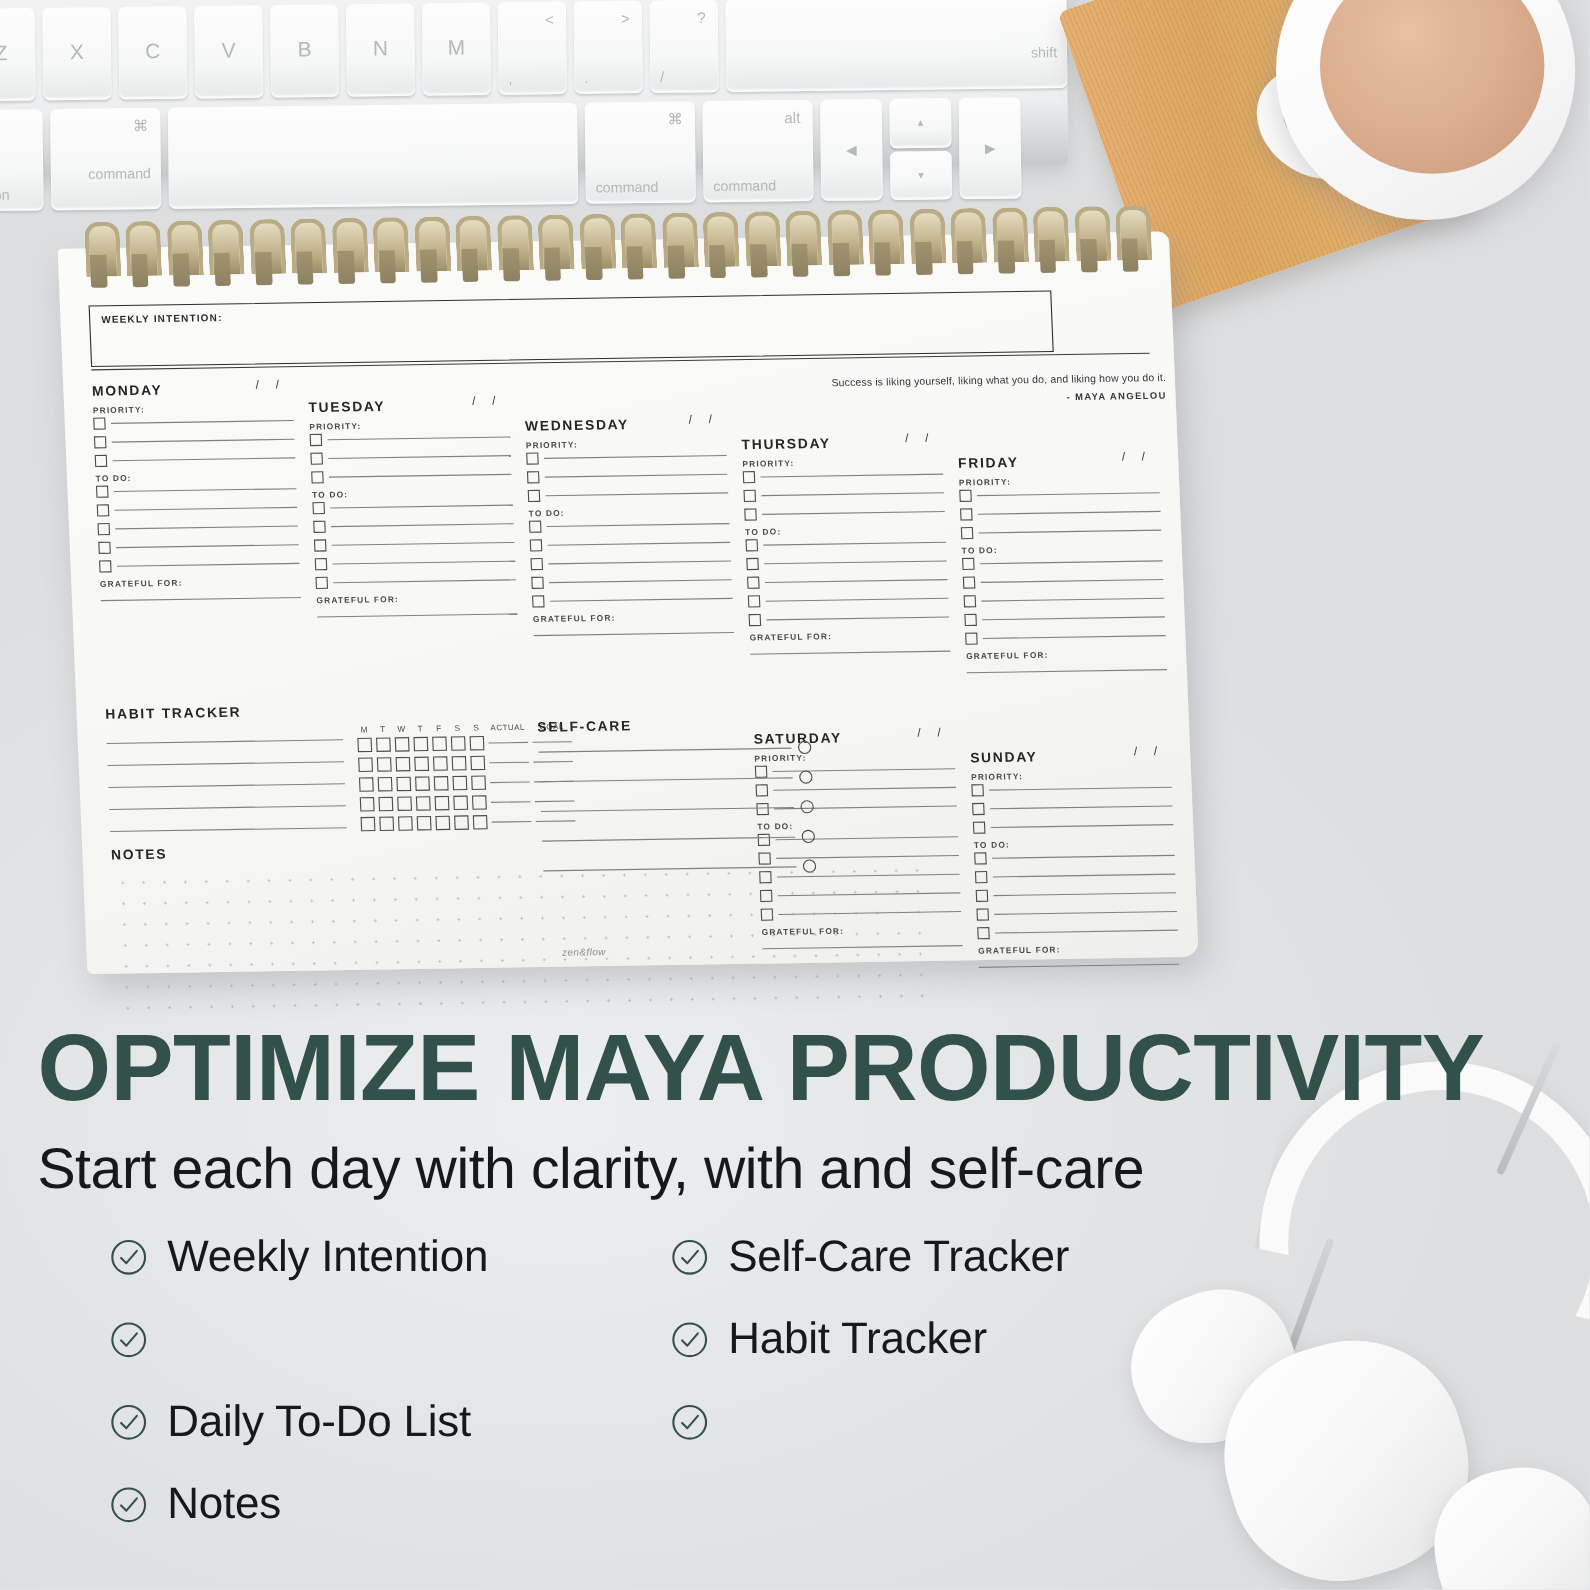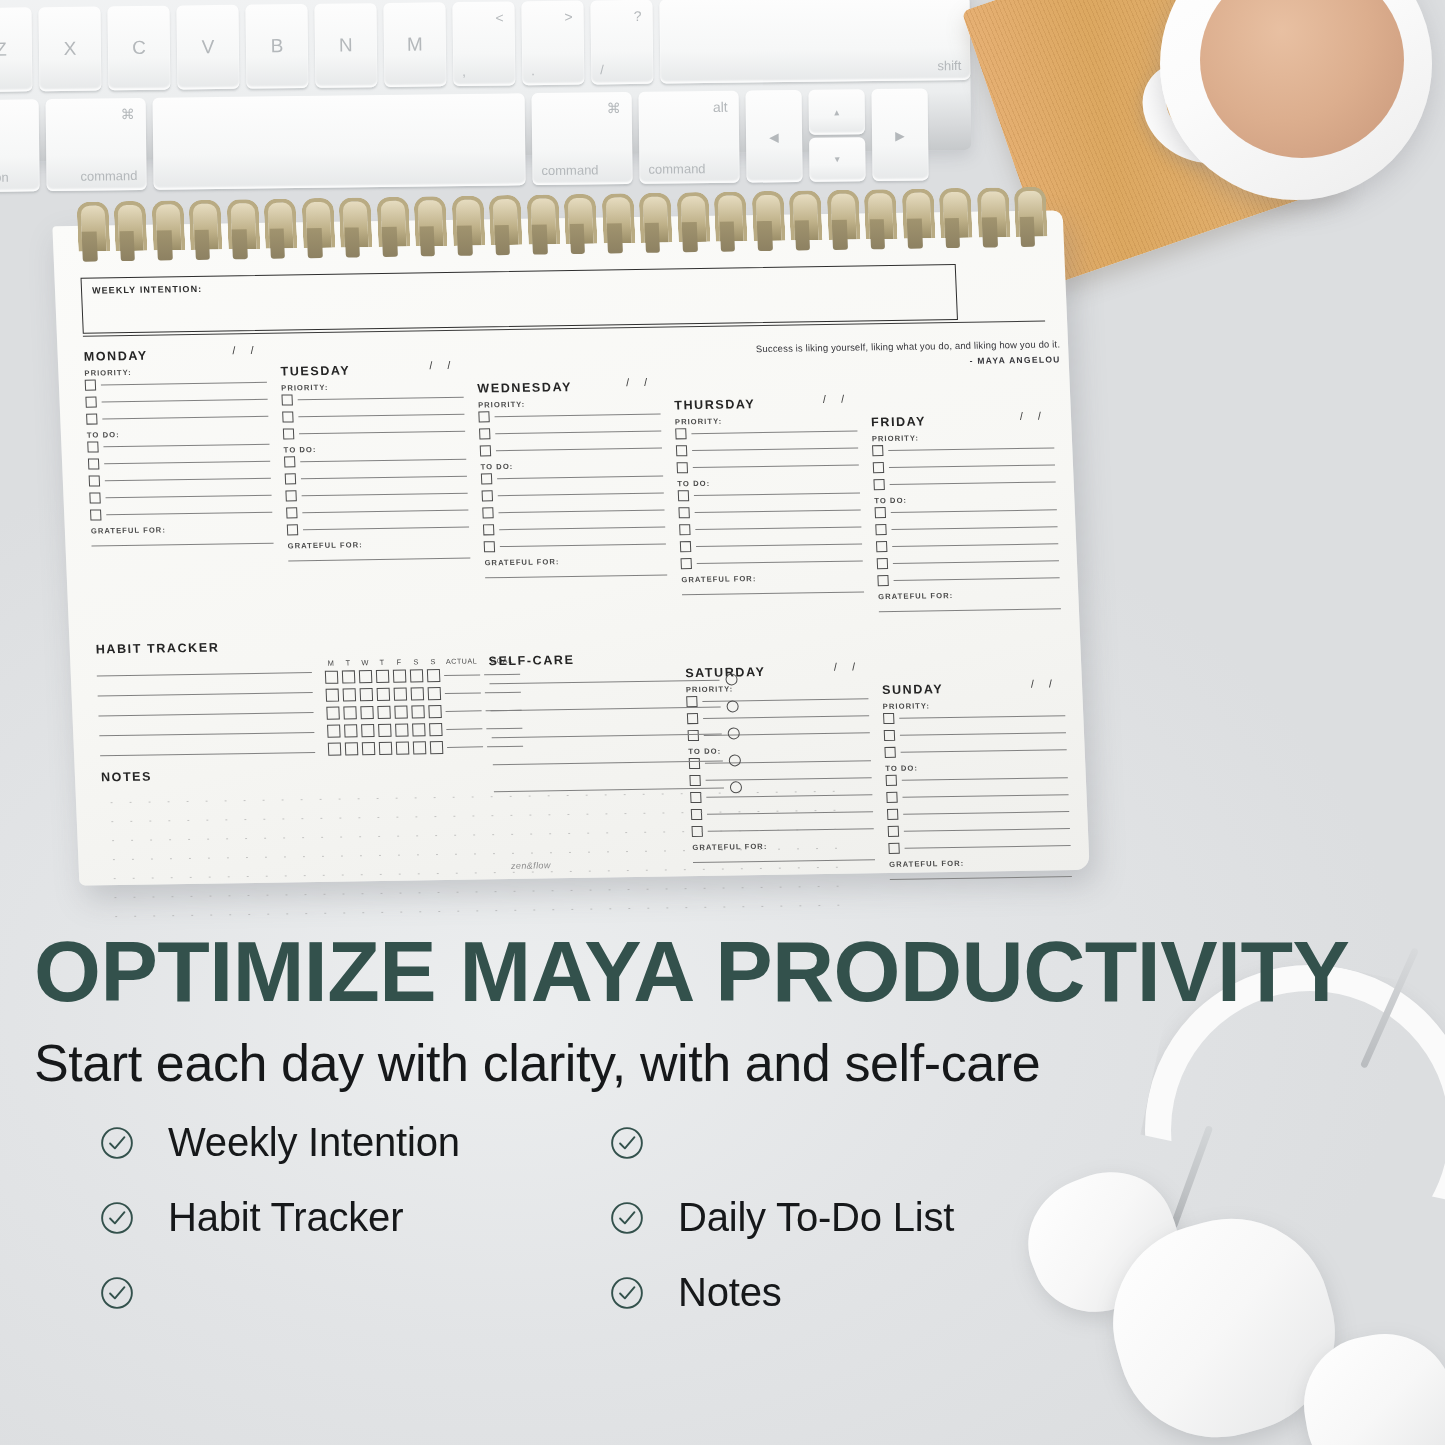--- a/index.html
+++ b/index.html
@@ -34,21 +34,21 @@
     background:linear-gradient(180deg,#fdfdfd 0%,#f6f7f7 62%,#e6e8e9 100%);
     border-radius:6px;
     box-shadow:0 2px 2px rgba(140,145,150,.35), inset 0 -2px 2px rgba(255,255,255,.9);
     position:relative;
     color:#b4b8bb;
     font-size:19px;
     display:flex; align-items:center; justify-content:center;
   }
   .key .lbl { position:absolute; }
   .key .lbl.bl { left:9px; bottom:7px; font-size:13px; }
-  .key .lbl.br { right:9px; bottom:7px; font-size:13px; }
+  .key .lbl.br { right:9px; bottom:25px; font-size:13px; }
   .key .lbl.tr { right:11px; top:8px; font-size:14px; }
   .key .lbl.ctr { font-size:19px; }
   .k-sq { width:62px; }
   .k-shift { flex:1; }
   .k-opt-l { width:68px; }
   .k-cmd { width:100px; }
   .k-space { width:372px; }
   .k-arrow { width:56px; font-size:11px; }
   .arrowstack { display:flex; flex-direction:column; gap:3px; width:56px; }
   .arrowstack .key { height:calc(50% - 1.5px); font-size:10px; }
@@ -220,21 +220,21 @@
   }
   .subhead {
     position:absolute; left:34px; top:1033px;
     font-size:52px; color:#16181a; letter-spacing:-0.4px; font-weight:400;
   }
   .features {
     position:absolute; left:100px; top:1120px; width:1000px;
     display:grid; grid-template-columns:510px 490px; row-gap:30px;
   }
   .feat { display:flex; align-items:center; gap:18px; }
-  .feat .txt { font-size:40px; color:#16181a; letter-spacing:-.2px;margin-left:16px; }
+  .feat .txt { font-size:40px; color:#16181a; letter-spacing:-.2px; }
   .chk { width:34px; height:34px; flex:none; }
 </style>
 </head>
 <body>
 
 <div class="desk"></div>
 
 <div class="keyboard">
   <div class="krow r1">
     <div class="key k-sq">
@@ -757,20 +757,27 @@
         <circle cx="16" cy="16" r="14" fill="none" stroke="#33514c" stroke-width="1.8"></circle>
         <path d="M9.5 16.5 L14 21 L23 10.5" fill="none" stroke="#33514c" stroke-width="1.8" stroke-linecap="round" stroke-linejoin="round"></path>
       </svg>
       <span class="txt">Weekly Intention</span>
     </div>
     <div class="feat">
       <svg class="chk" viewBox="0 0 32 32">
         <circle cx="16" cy="16" r="14" fill="none" stroke="#33514c" stroke-width="1.8"></circle>
         <path d="M9.5 16.5 L14 21 L23 10.5" fill="none" stroke="#33514c" stroke-width="1.8" stroke-linecap="round" stroke-linejoin="round"></path>
       </svg>
+      <span class="txt">Self-Care Tracker</span>
+    </div>
+    <div class="feat">
+      <svg class="chk" viewBox="0 0 32 32">
+        <circle cx="16" cy="16" r="14" fill="none" stroke="#33514c" stroke-width="1.8"></circle>
+        <path d="M9.5 16.5 L14 21 L23 10.5" fill="none" stroke="#33514c" stroke-width="1.8" stroke-linecap="round" stroke-linejoin="round"></path>
+      </svg>
     </div>
     <div class="feat">
       <svg class="chk" viewBox="0 0 32 32">
         <circle cx="16" cy="16" r="14" fill="none" stroke="#33514c" stroke-width="1.8"></circle>
         <path d="M9.5 16.5 L14 21 L23 10.5" fill="none" stroke="#33514c" stroke-width="1.8" stroke-linecap="round" stroke-linejoin="round"></path>
       </svg>
       <span class="txt">Habit Tracker</span>
     </div>
     <div class="feat">
       <svg class="chk" viewBox="0 0 32 32">

